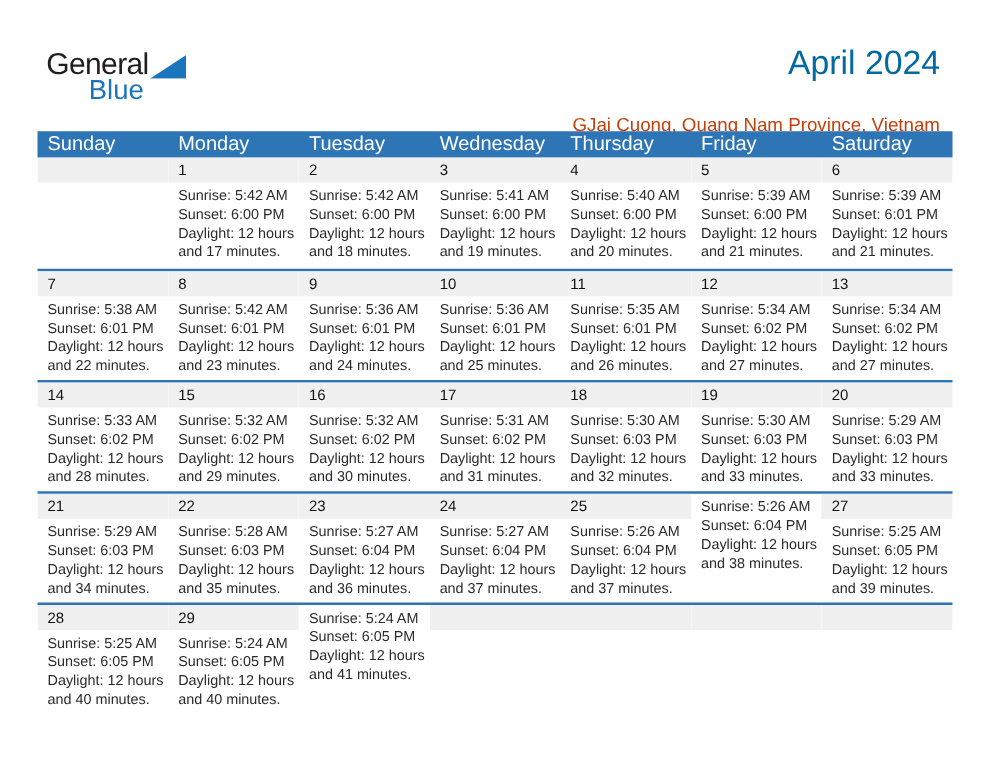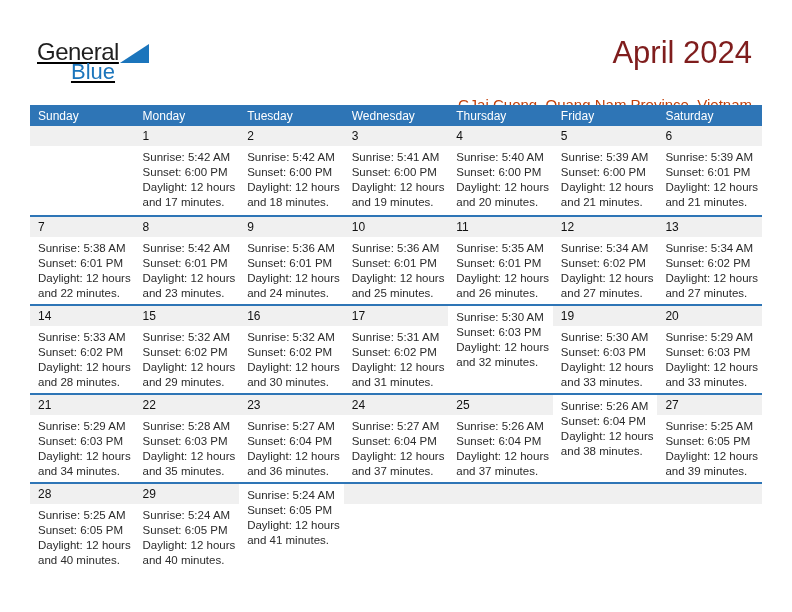--- a/index.html
+++ b/index.html
@@ -8,47 +8,47 @@
     background: #ffffff;
     font-family: "Liberation Sans", sans-serif;
     --header_bg: #2E75B6;
     --divider: #2E75B6;
     --daynum_bg: #F0F0F0;
     --logo_blue: #1B75BC;
   }
   .page { position: relative; width: 792px; height: 612px; background: #fff; overflow: hidden; }
 
   
-  .logo { position: absolute; left: 37px; top: 40px; width: 112px; text-decoration: underline; }
+  .logo { position: absolute; left: 37px; top: 40px; width: 112px; }
   .logo-row { display: flex; align-items: flex-end; }
   .logo-general {
     font-size: 24px; color: #1f1f1f; letter-spacing: -0.5px; line-height: 1;
   }
   .logo-triangle {
     display: inline-block; width: 30px; height: 19px; margin-left: 1px; margin-bottom: 1px;
     background: var(--logo_blue);
     clip-path: polygon(0 100%, 100% 100%, 100% 0);
   }
   .logo-blue {
     font-size: 22px; color: var(--logo_blue); line-height: 1;
     text-align: center; margin-top: -3px; padding-right: 0px;
   }
 
   
   .title-block { position: absolute; top: 36px; right: 40px; text-align: right; }
-  .page-title { font-size: 31px; color: #7f1d1d; line-height: 1.1; }
+  .page-title { font-size: 27px; color: #0369a1; line-height: 1.1; }
   .page-subtitle { font-size: 15px; color: #c2410c; margin-top: 26px; }
 
   
   .calendar { position: absolute; left: 30px; top: 105px; width: 732px; }
   .cal-header {
     display: grid; grid-template-columns: repeat(7, 1fr);
     background: var(--header_bg); height: 21px; align-items: center;
   }
-  .cal-header-cell { color: #ffffff; font-size: 12px; padding-left: 8px; overflow: hidden; white-space: nowrap; }
+  .cal-header-cell { color: #ffffff; font-size: 16px; padding-left: 8px; overflow: hidden; white-space: nowrap; }
 
   .week-row {
     display: grid; grid-template-columns: repeat(7, 1fr);
     height: 89px; box-sizing: border-box;
   }
   .week-row + .week-row { border-top: 2px solid var(--divider); }
 
   .cell { overflow: hidden; }
   .daynum {
     background: var(--daynum_bg); height: 20px; box-sizing: border-box;
@@ -243,20 +243,21 @@
           <div class="cell">
             <div class="daynum">17</div>
             <div class="cell-text">
               <div>Sunrise: 5:31 AM</div>
               <div>Sunset: 6:02 PM</div>
               <div>Daylight: 12 hours</div>
               <div>and 31 minutes.</div>
             </div>
           </div>
           <div class="cell">
+            <div class="daynum">18</div>
             <div class="cell-text">
               <div>Sunrise: 5:30 AM</div>
               <div>Sunset: 6:03 PM</div>
               <div>Daylight: 12 hours</div>
               <div>and 32 minutes.</div>
             </div>
           </div>
           <div class="cell">
             <div class="daynum">19</div>
             <div class="cell-text">

